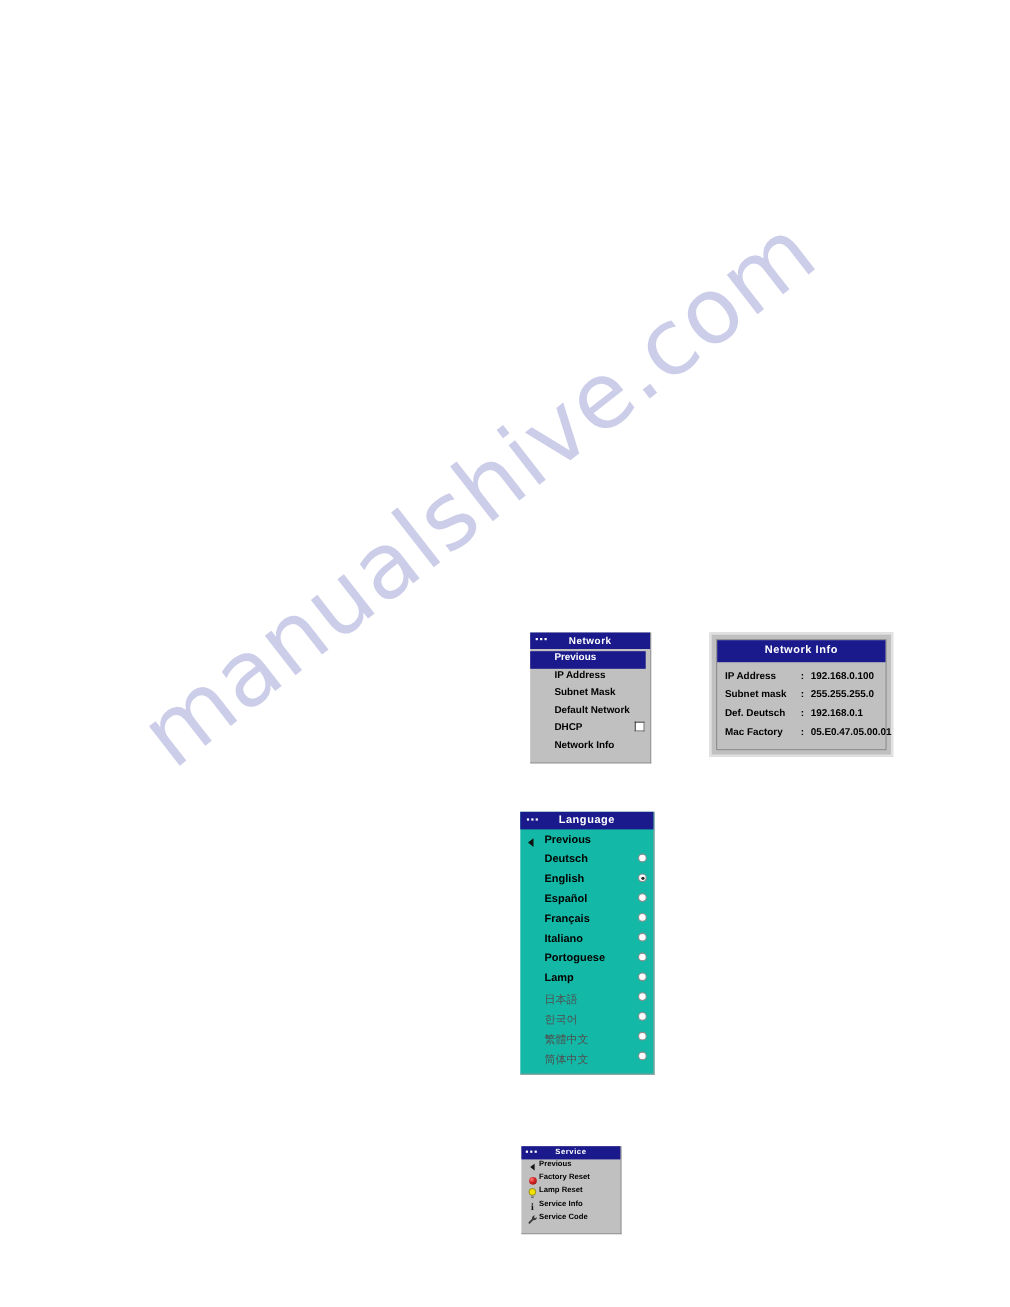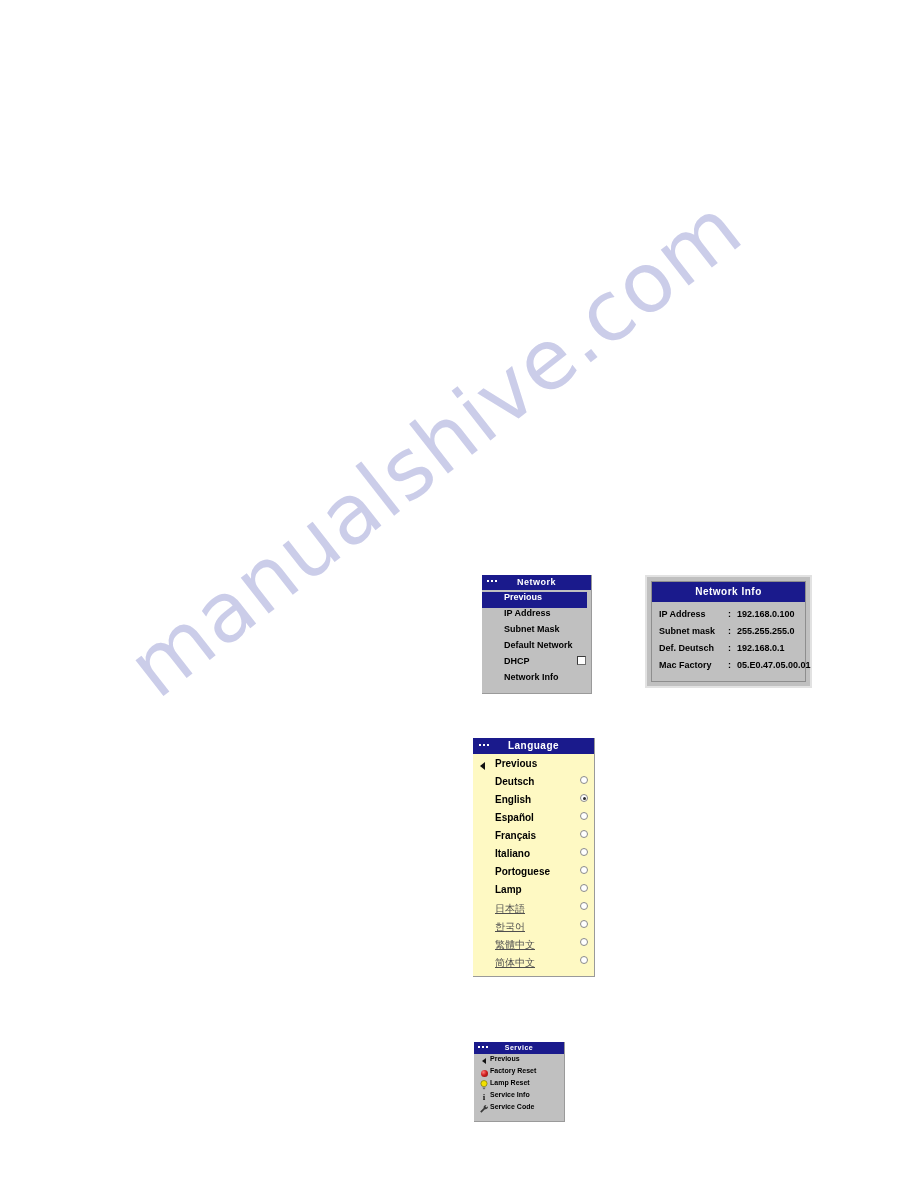--- a/index.html
+++ b/index.html
@@ -170,21 +170,21 @@
   #network-info .ni-key { width: 69px; flex: 0 0 auto; }
   #network-info .ni-sep { width: 9px; flex: 0 0 auto; }
   #network-info .ni-val { flex: 1 1 auto; }
 
   
   #language-menu {
     left: 473px;
     top: 738px;
     width: 122px;
     height: 239px;
-    background: #fef9c3;
+    background: #14b8a6;
     border-right: 1px solid #9a9a9a;
     border-bottom: 1px solid #9a9a9a;
   }
   #language-menu .osd-title {
     height: 16px;
     line-height: 16px;
     font-size: 10px;
   }
   #language-menu .dots { left: 6px; top: 6px; }
   #language-menu .dots i { width: 2px; height: 2px; }
@@ -193,21 +193,20 @@
     height: 18px;
     font-size: 10px;
     padding-left: 22px;
     padding-right: 6px;
   }
   #language-menu .osd-row.cjk {
     font-family: "DejaVu Sans", sans-serif;
     font-weight: normal;
     font-size: 10px;
     color: #4f4f4f;
-    text-decoration: underline;
   }
   #language-menu .caret-prev {
     left: 7px;
     top: 24px;
     border-width: 4px 5px 4px 0;
     border-color: transparent #111111 transparent transparent;
   }
   .radio {
     width: 8px;
     height: 8px;

